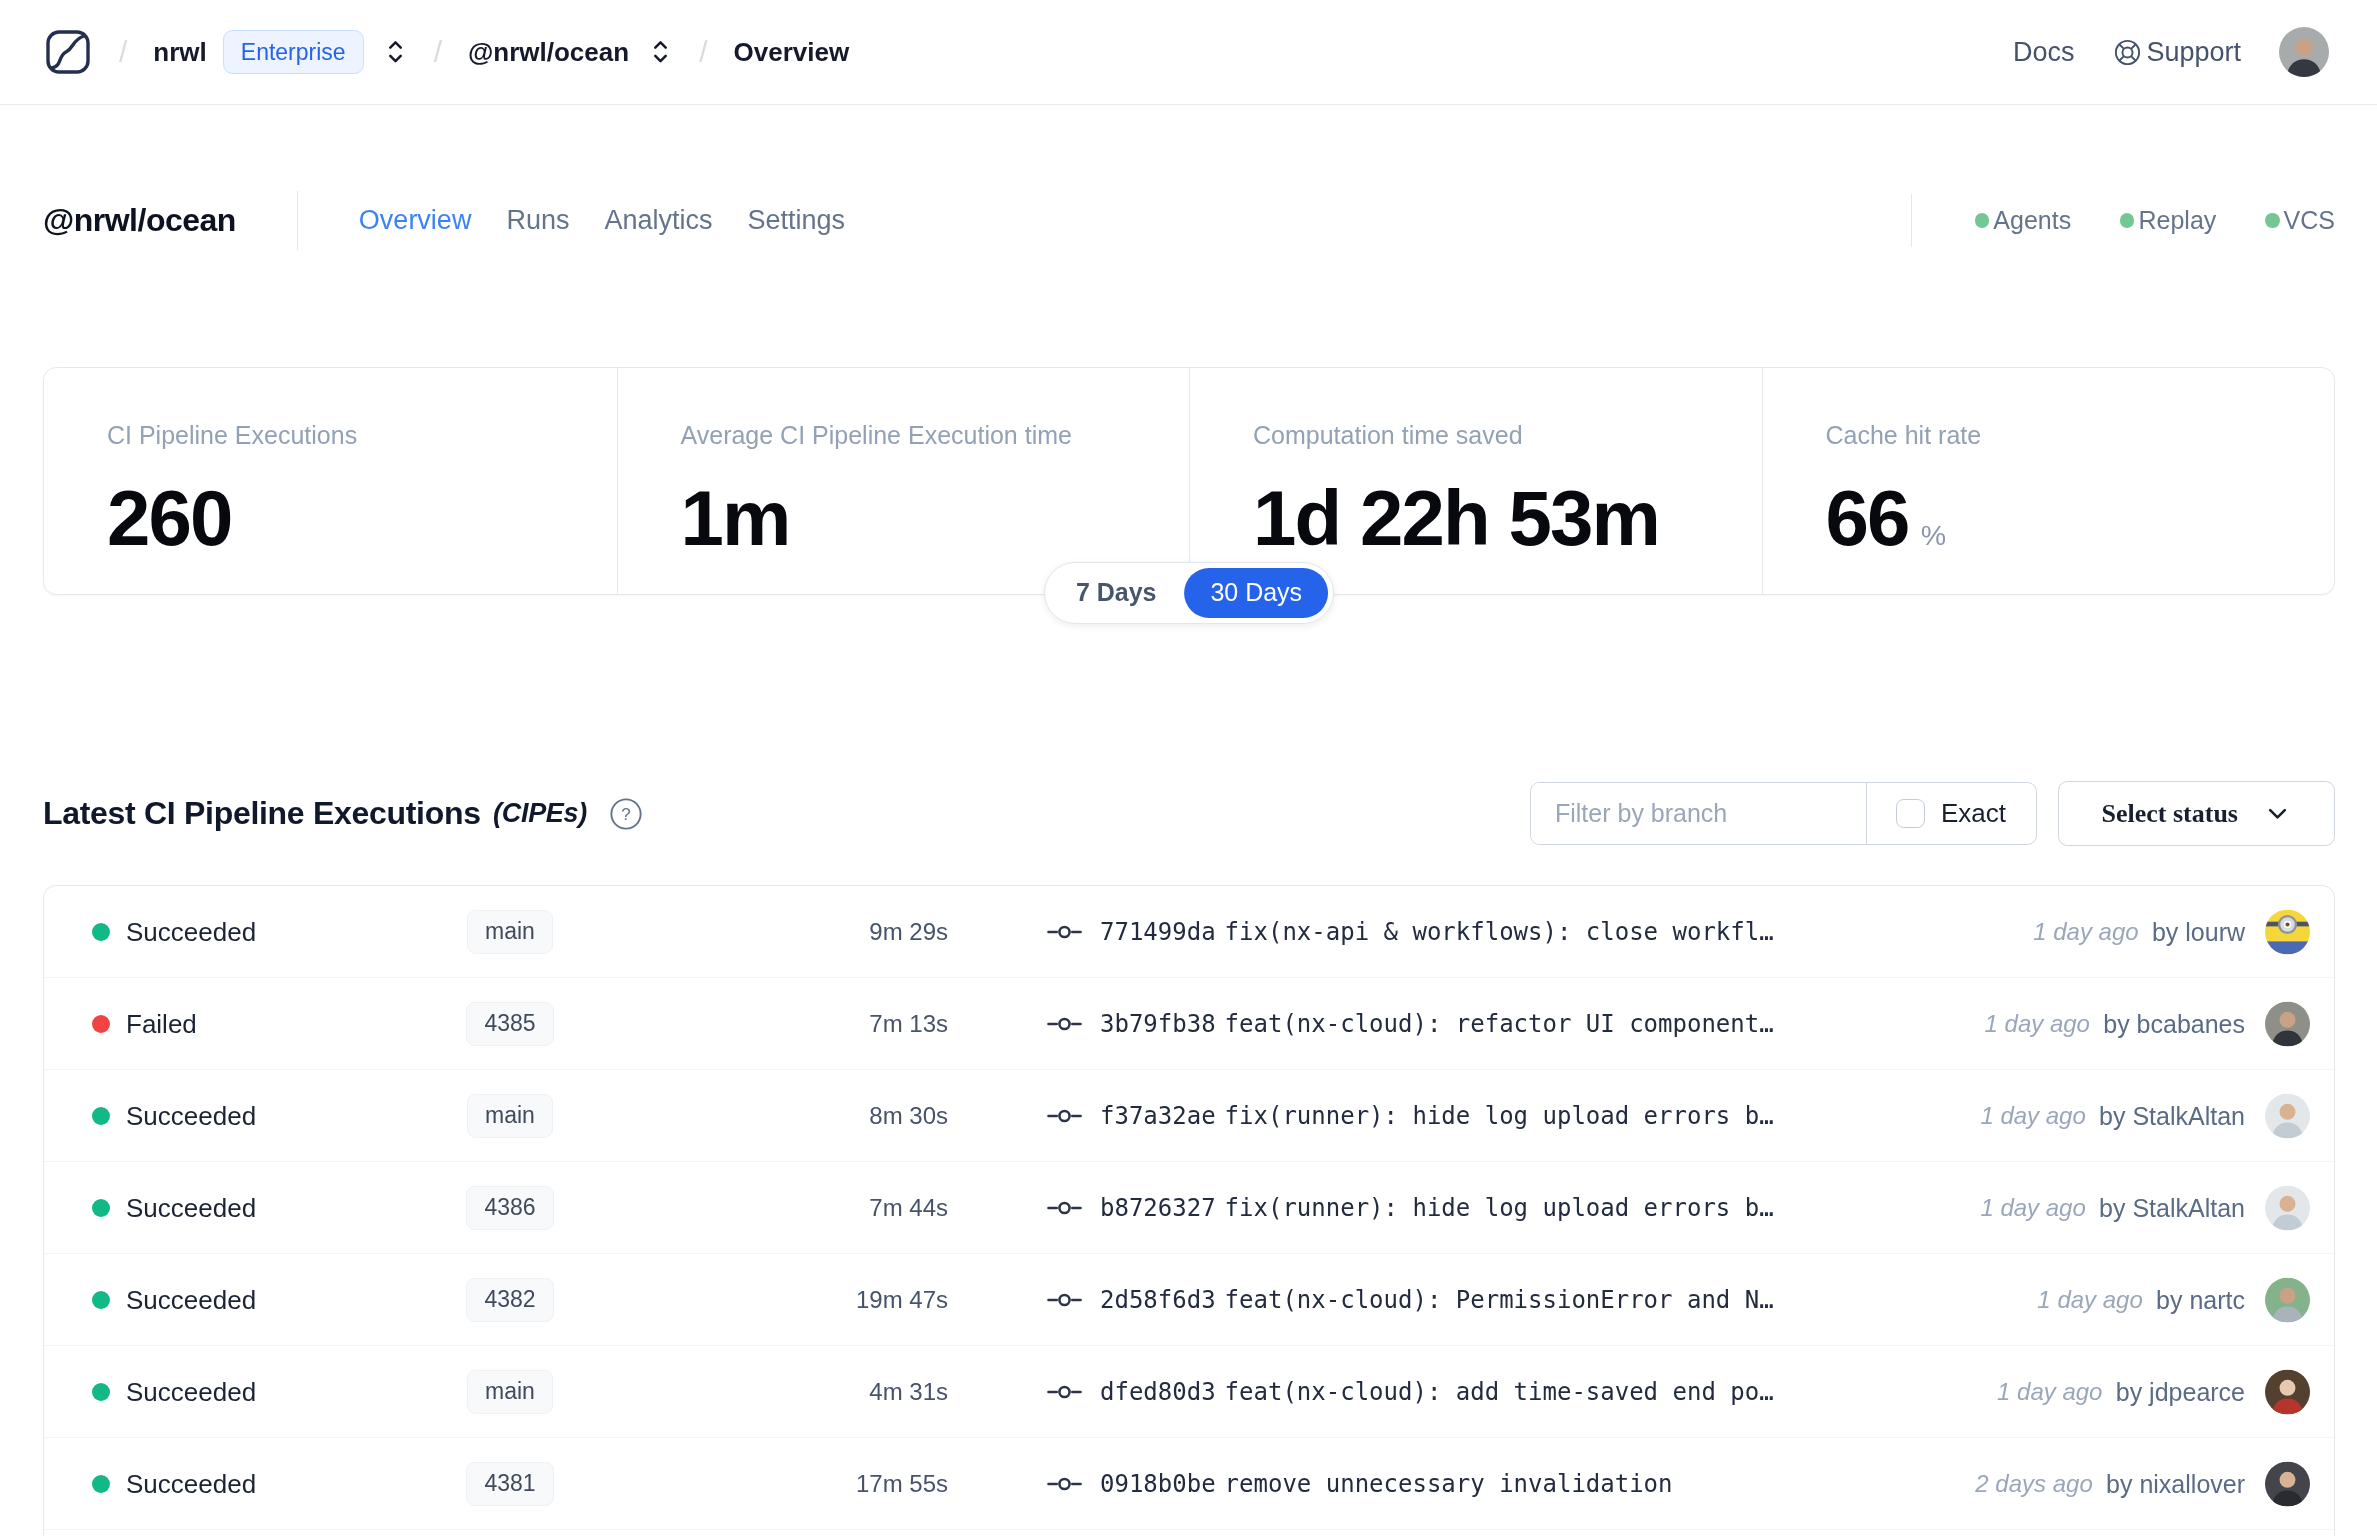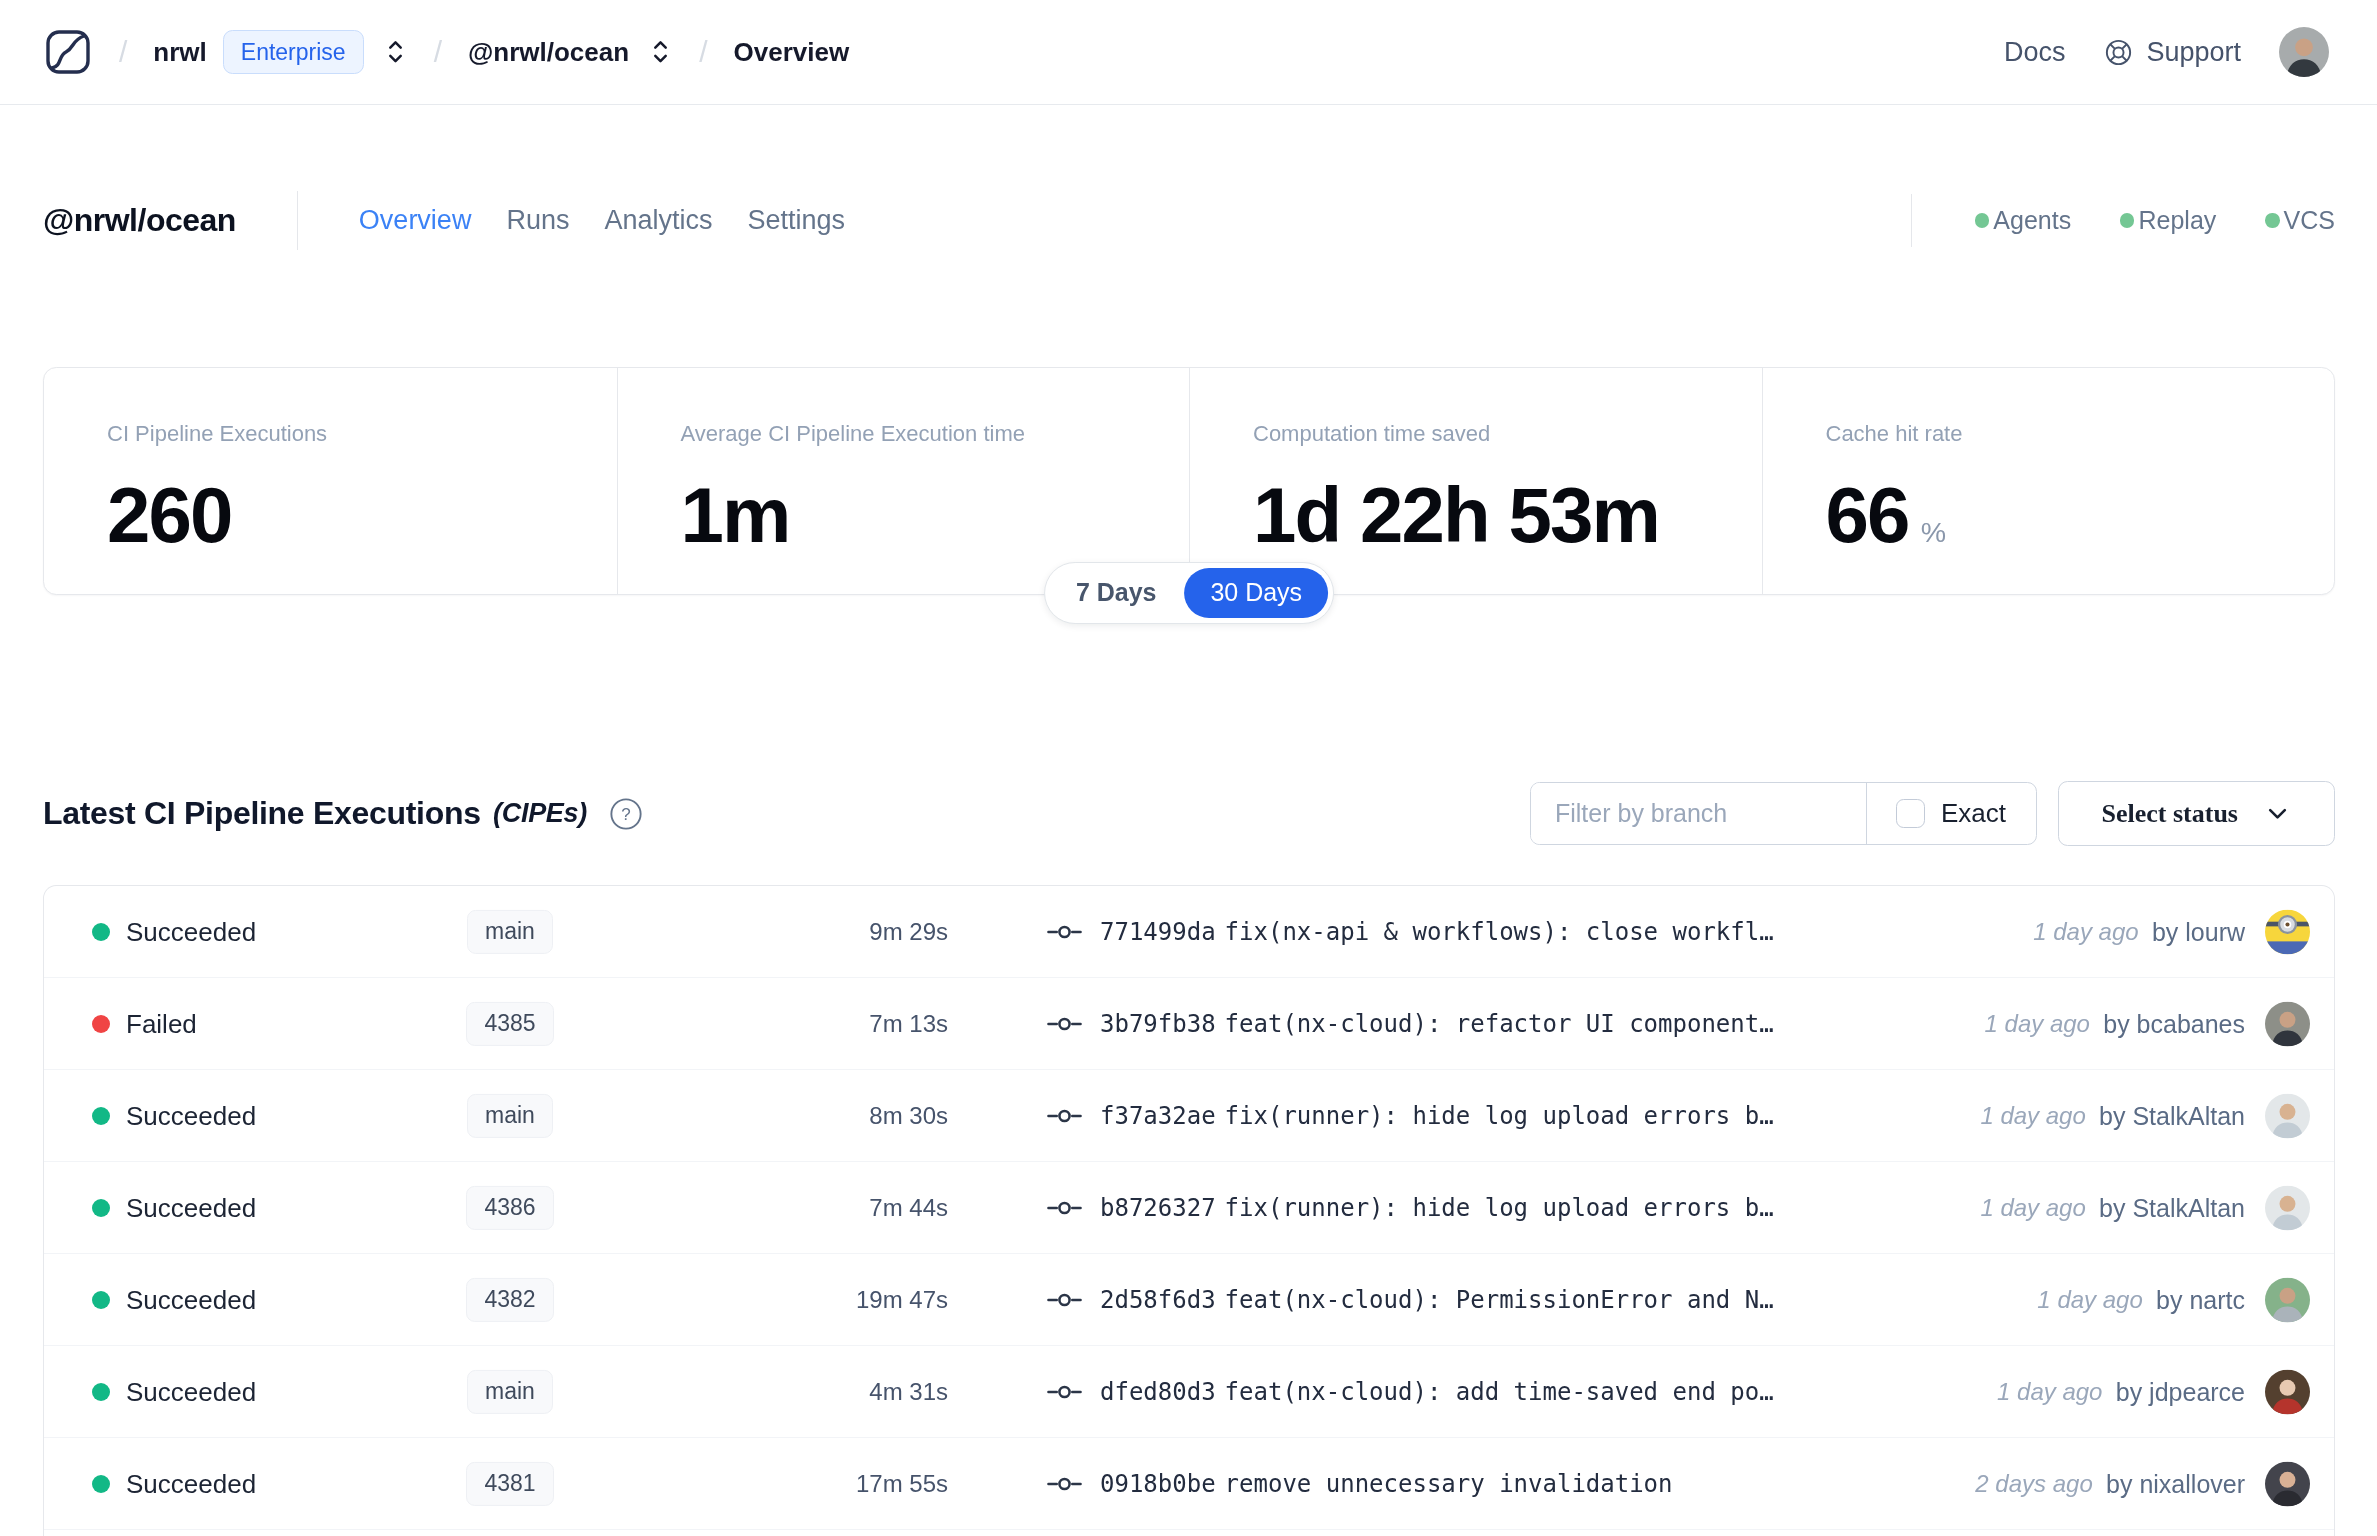--- a/index.html
+++ b/index.html
@@ -9,42 +9,42 @@
     font-family:"Liberation Sans", sans-serif; color:#10182b;
   }
   
   .topbar { display:flex; align-items:center; height:105px; padding:0 49px 0 44px; border-bottom:1px solid #e7eaee; background:#fff; }
   .logo { width:49px; height:49px; display:flex; align-items:center; }
   .crumb-slash { color:#d7dce3; font-size:30px; font-weight:400; margin:0 26px; }
   .crumb-name { font-size:26px; font-weight:700; color:#15192b; }
   .ent-badge { margin-left:16px; font-size:23px; color:#2563eb; background:#edf4ff; border:1px solid #c9ddfc; padding:7.6px 17px; border-radius:9.5px; font-weight:500; }
   .updown { margin-left:19px; color:#15192b; display:flex; }
   .nav-right { margin-left:auto; display:flex; align-items:center; gap:38px; font-size:27px; color:#46536b; font-weight:500; }
-  .support { display:flex; align-items:center; gap:12px; }
+  .support { display:flex; align-items:center; gap:3px; }
   .avatar { border-radius:50%; overflow:hidden; display:inline-block; flex:none; }
   .avatar svg { display:block; width:100%; height:100%; }
   .nav-avatar { width:50px; height:50px; }
   
   .page-header { margin:82px 43px 0; display:flex; align-items:center; height:67px; }
   .page-title { font-size:32px; font-weight:700; color:#0c1220; letter-spacing:-0.5px; }
   .vdiv { width:1px; height:59px; background:#e5e7eb; margin:0 61px; flex:none; }
   .tabs { display:flex; gap:35px; font-size:27px; color:#64748b; }
   .tab { cursor:pointer; }
   .tab.active { color:#3b82f6; }
   .vdiv2 { width:1px; height:53px; background:#e5e7eb; margin-right:63px; flex:none; }
   .spacer { flex:1; }
   .indicators { display:flex; gap:49px; align-items:center; color:#64748b; font-size:25px; }
   .ind { display:flex; gap:4px; align-items:center; }
   .ind-dot { width:14.3px; height:14.3px; border-radius:50%; flex:none; }
   
   .stats { margin:113px 43px 0; position:relative; border:1px solid #e6e8ec; border-radius:13.3px; background:#fff;
            display:grid; grid-template-columns:repeat(4,1fr); height:228px; box-shadow:0 1px 1.9px rgba(16,24,40,.04); }
   .stat { padding:53px 0 0 63px; }
   .stat + .stat { border-left:1px solid #e6e8ec; }
-  .stat-label { font-size:22px; color:#93a1b5; font-weight:500; }
+  .stat-label { font-size:25px; color:#93a1b5; font-weight:500; }
   .stat-value { margin-top:23px; font-size:78px; font-weight:700; color:#07090f; letter-spacing:-1.9px; display:flex; align-items:baseline; gap:12.4px; }
   .stat-suffix { font-size:28.5px; color:#8a97ab; font-weight:500; letter-spacing:0; }
   .range-toggle { position:absolute; left:50%; bottom:-29.5px; transform:translateX(-50%); display:flex; gap:1.9px;
                   background:#fff; border:1px solid #e2e6ea; border-radius:950px; padding:4.8px; box-shadow:0 1.9px 7.6px rgba(16,24,40,.08); }
   .range-opt { padding:10.5px 26px; font-size:25px; font-weight:600; color:#48566c; border-radius:950px; border:none; background:transparent; font-family:inherit; cursor:pointer; }
   .range-opt.active { background:#2563eb; color:#fff; font-weight:400; }
   
   .section-row { margin:185px 43px 0; display:flex; align-items:center; height:67px; }
   .section-title { font-size:32px; font-weight:700; color:#10182b; letter-spacing:-0.3px; }
   .section-sub { font-style:italic; font-size:27px; font-weight:600; margin-left:12.4px; }

